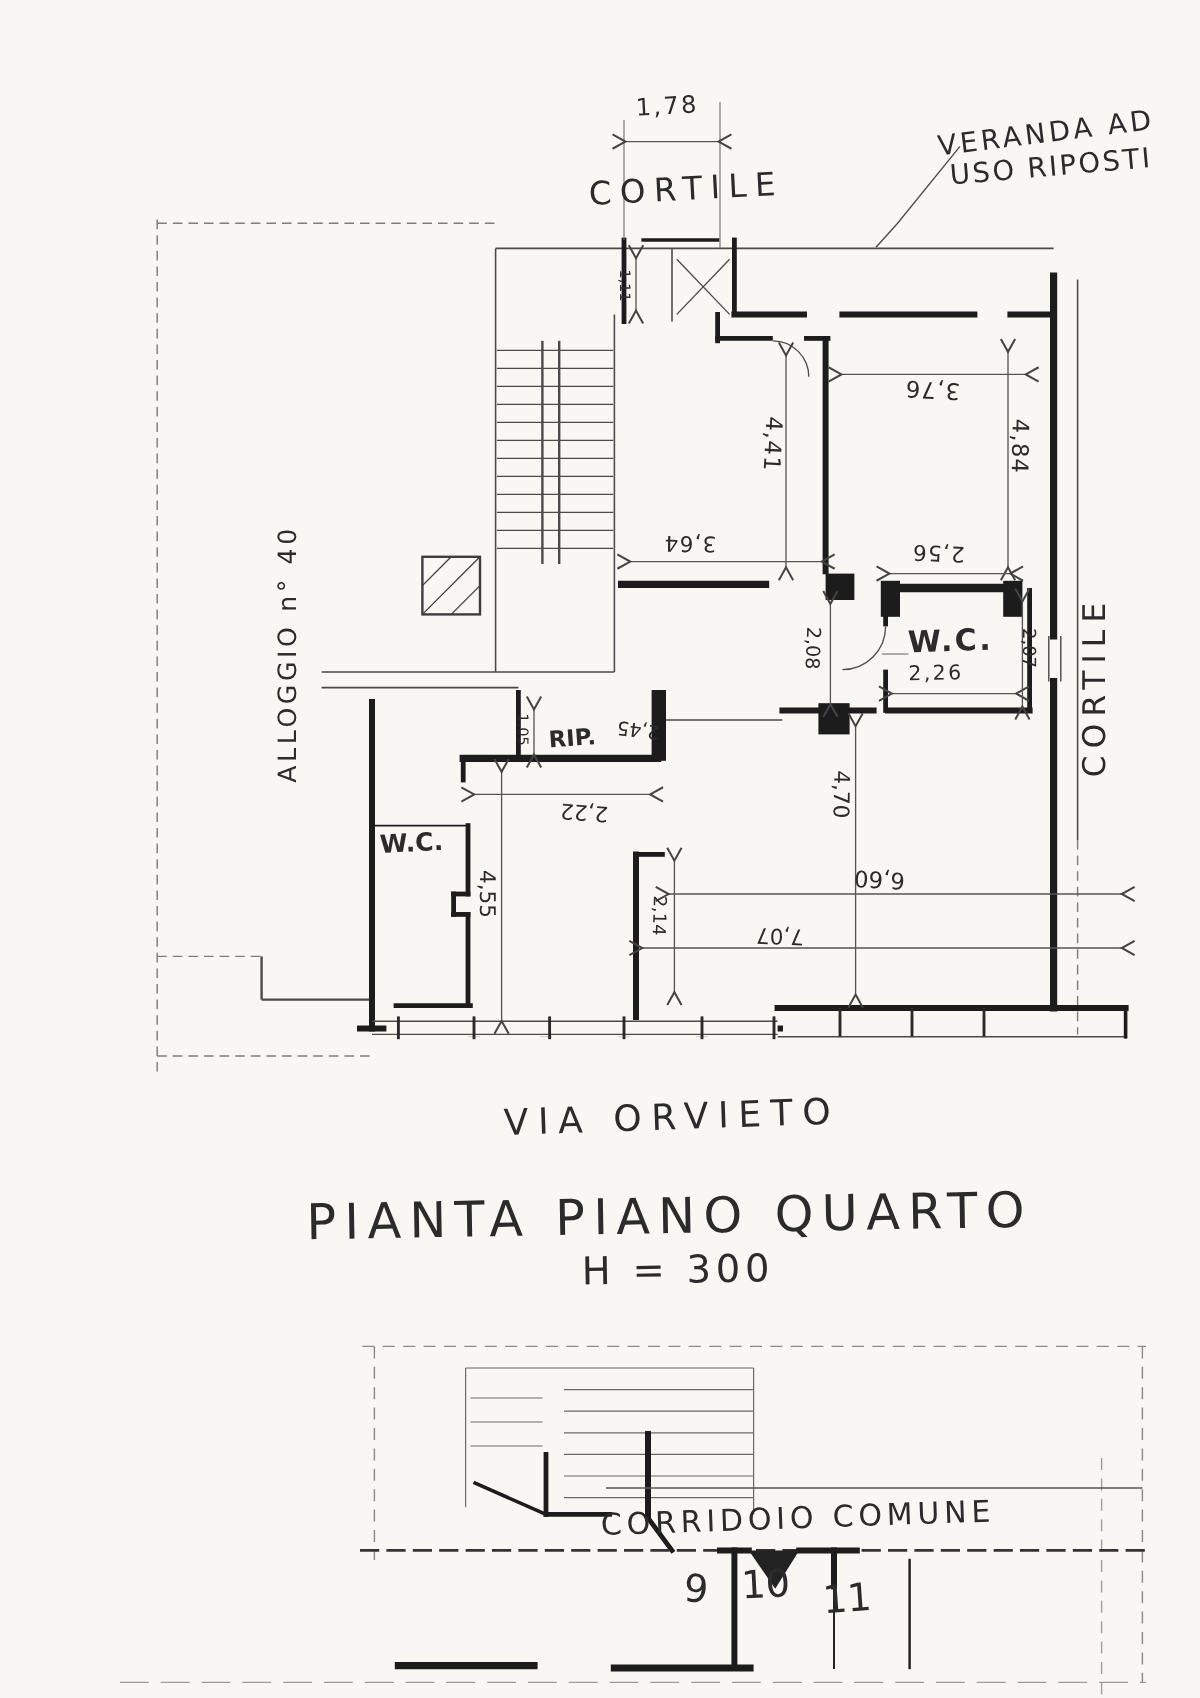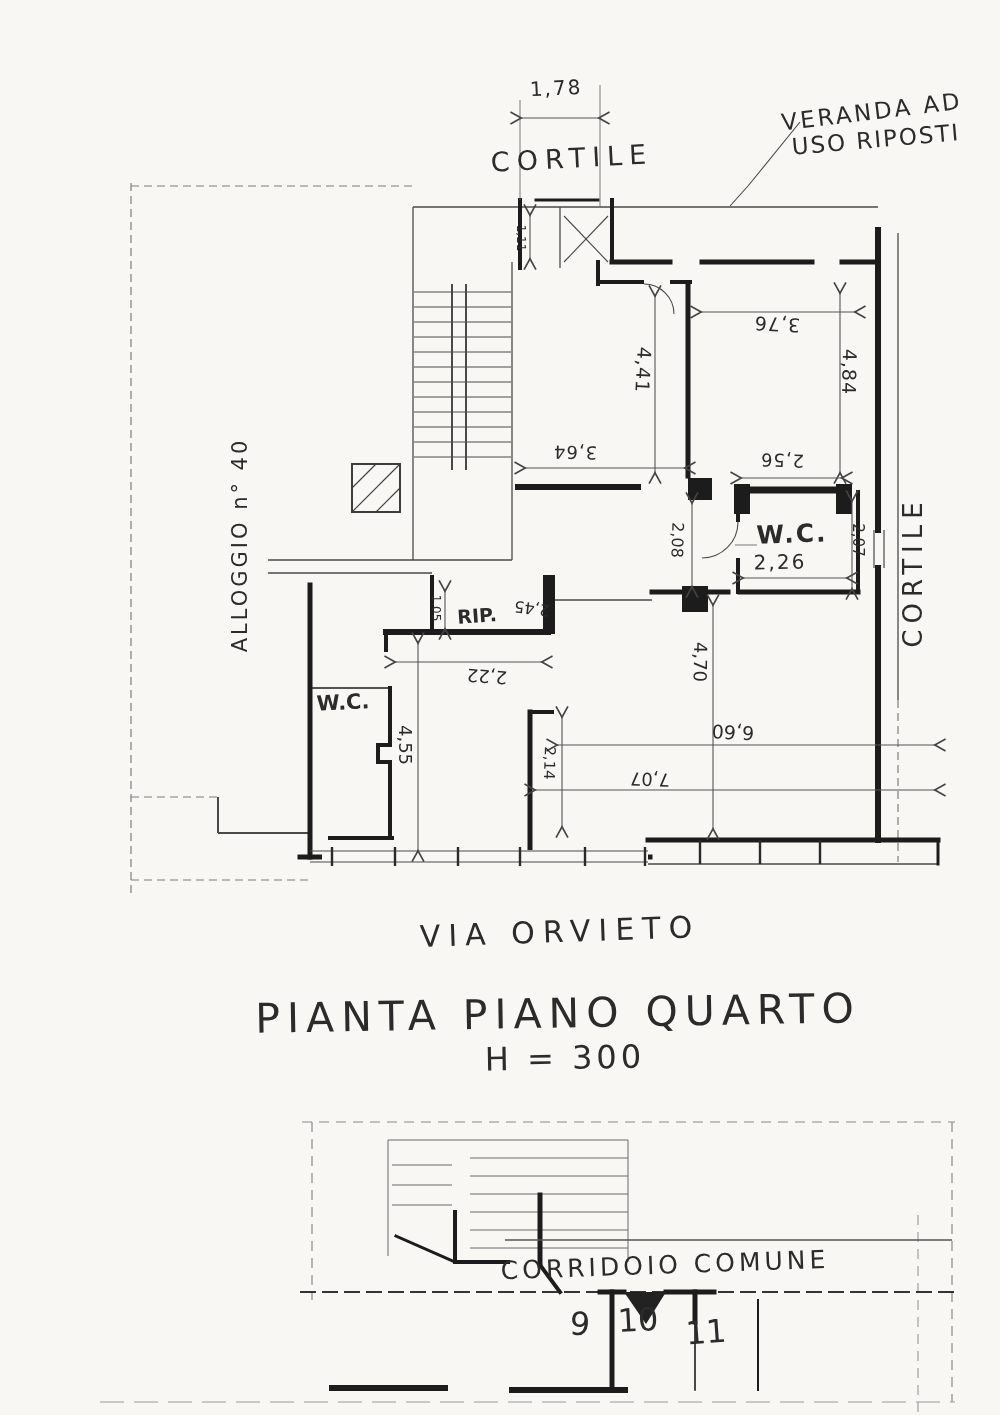--- a/index.html
+++ b/index.html
@@ -246,21 +246,21 @@
 
 <div class="lbl hand" style="left:849px;top:372px;font-size:19px;letter-spacing:1px;transform:translate(-50%,-50%) rotate(91deg);">4,84</div>
 
 <div class="lbl hand" style="left:782px;top:460px;font-size:18px;letter-spacing:1px;transform:translate(-50%,-50%) rotate(182deg);">2,56</div>
 
 <div class="lbl hand" style="left:575px;top:452px;font-size:18px;letter-spacing:1px;transform:translate(-50%,-50%) rotate(181deg);">3,64</div>
 
 <div class="lbl hand" style="left:677px;top:540px;font-size:16px;transform:translate(-50%,-50%) rotate(92deg);">2,08</div>
 
 <div class="lbl hand" style="left:792px;top:534px;font-size:25px;letter-spacing:2px;font-weight:700;transform:translate(-50%,-50%) rotate(-2deg);">W.C.</div>
-<div class="lbl hand" style="left:780px;top:562px;font-size:20px;letter-spacing:2px;transform:translate(-50%,-50%) rotate(-1deg);">2,26</div>
+<div class="lbl hand" style="left:780px;top:562px;font-size:17px;letter-spacing:2px;transform:translate(-50%,-50%) rotate(-1deg);">2,26</div>
 
 <div class="lbl hand" style="left:857px;top:540px;font-size:15px;transform:translate(-50%,-50%) rotate(90deg);">2,07</div>
 
 <div class="lbl hand" style="left:913px;top:572px;font-size:26px;letter-spacing:6px;transform:translate(-50%,-50%) rotate(-90deg);">CORTILE</div>
 
 <div class="lbl hand" style="left:240px;top:545px;font-size:21px;letter-spacing:3px;transform:translate(-50%,-50%) rotate(-90deg);">ALLOGGIO n° 40</div>
 
 <div class="lbl hand" style="left:477px;top:616px;font-size:19px;font-weight:700;transform:translate(-50%,-50%) rotate(-4deg);">RIP.</div>
 <div class="lbl hand" style="left:532px;top:608px;font-size:16px;transform:translate(-50%,-50%) rotate(187deg);">2,45</div>
 

